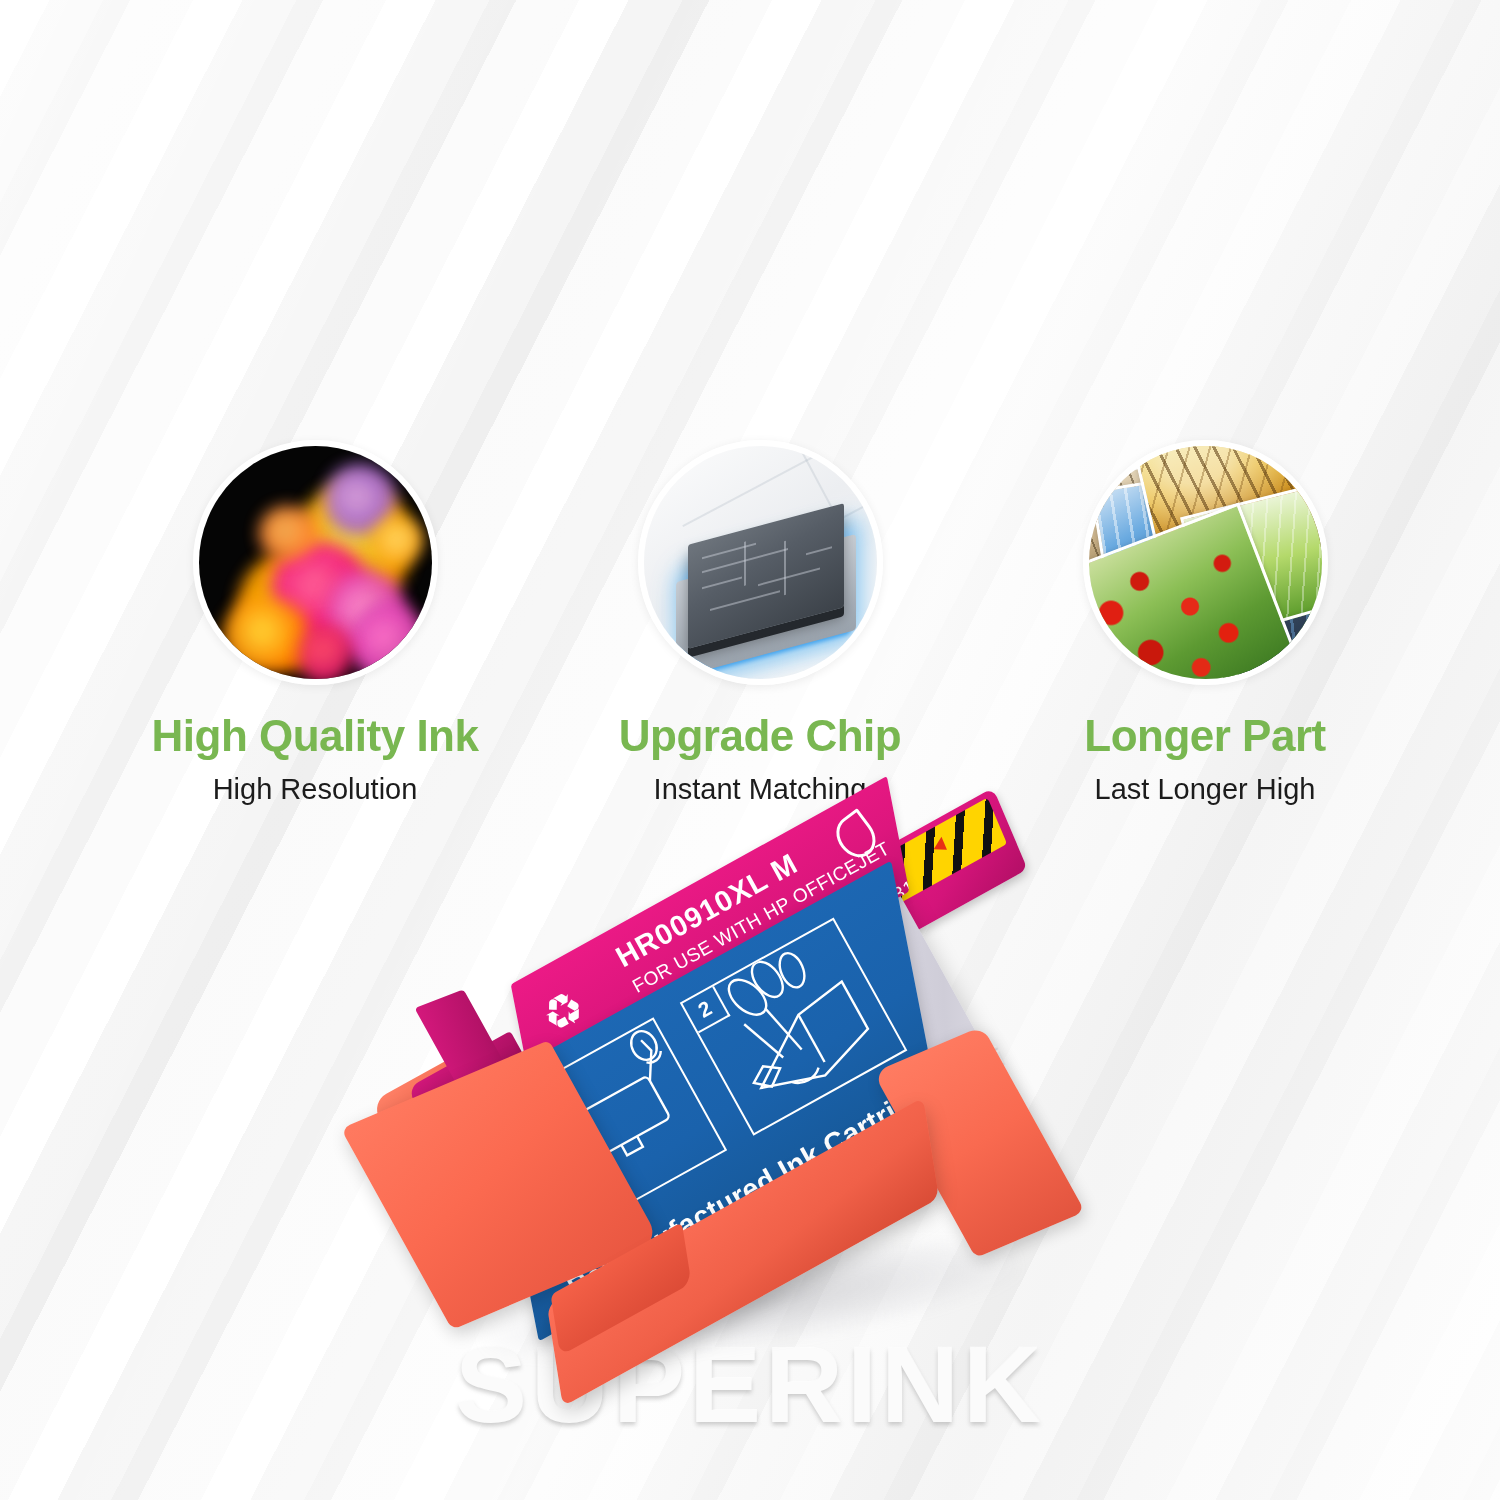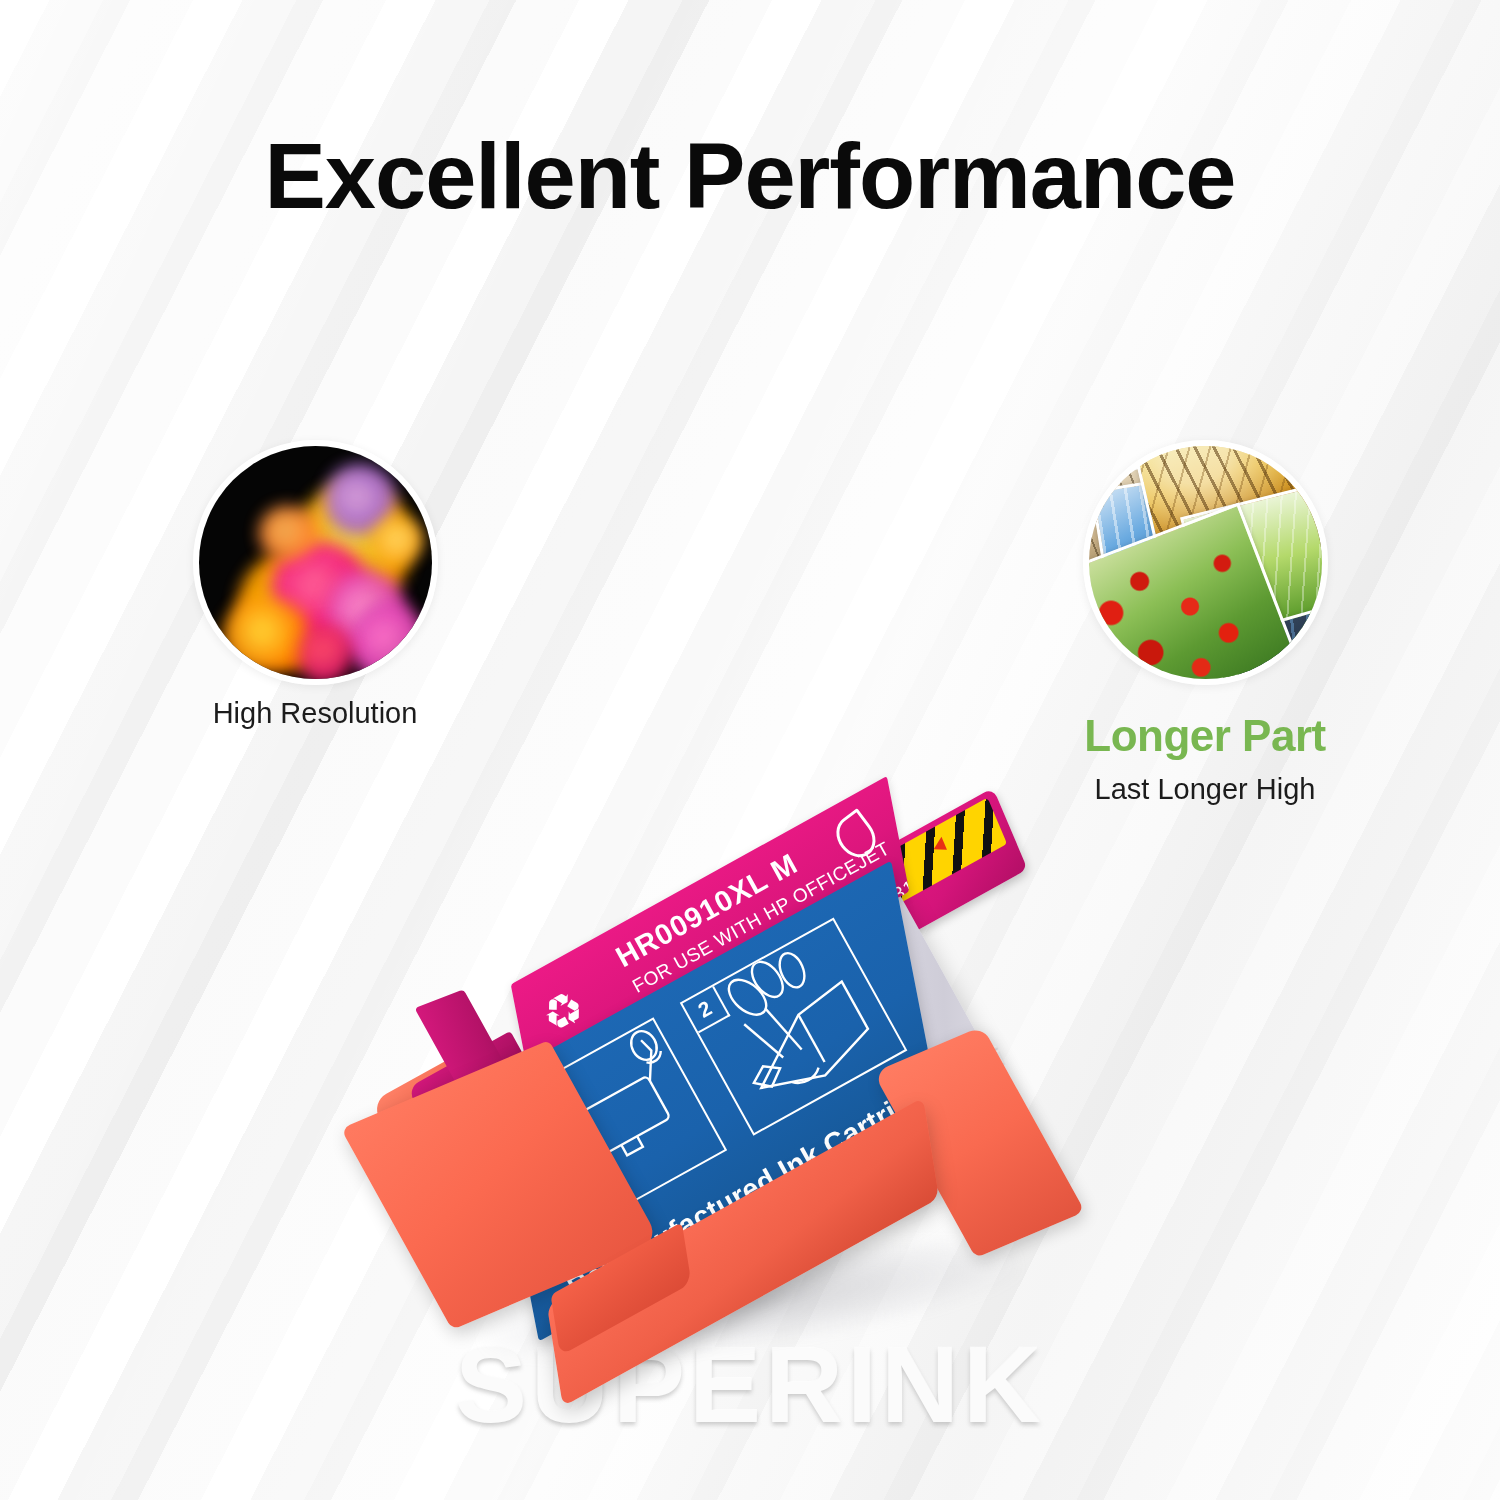--- a/index.html
+++ b/index.html
@@ -418,43 +418,66 @@
     transform: rotate(-8deg);
     filter: blur(6px);
   }
 </style>
 </head>
 <body>
 
 <div id="page">
 
   <div class="headings">
-    <h1 class="title">Excellent Performance</h1>
   </div>
 
   <div class="features">
 
     <div class="feature">
       <div class="circle">
         <div class="ink-art">
           <span class="ink1"></span>
             <span class="ink2"></span>
             <span class="ink3"></span>
           <span class="ink4"></span>
             <span class="ink5"></span>
             <span class="ink6"></span>
           <span class="ink7"></span>
             <span class="ink8"></span>
             <span class="ink9"></span>
           <span class="ink10"></span>
         </div>
       </div>
+      <div class="feat-title">High Quality Ink</div>
       <div class="feat-sub">High Resolution</div>
     </div>
 
+    <div class="feature">
+      <div class="circle">
+        <div class="chip-art">
+          <div class="chip-bg-l1"></div>
+            <div class="chip-bg-l2"></div>
+            <div class="chip-bg-l3"></div>
+          <div class="chip-glow"></div>
+          <div class="chip-tray"></div>
+          <div class="chip-body">
+            <i class="ct1"></i>
+              <i class="ct2"></i>
+              <i class="ct3"></i>
+              <i class="ct4"></i>
+            <i class="ct5"></i>
+              <i class="ct6"></i>
+              <i class="ct7"></i>
+              <i class="ct8"></i>
+          </div>
+        </div>
+      </div>
+      <div class="feat-title">Upgrade Chip</div>
+      <div class="feat-sub">Instant Matching</div>
+    </div>
 
     <div class="feature">
       <div class="circle">
         <div class="photo-art">
           <div class="ph ph-sepia"></div>
           <div class="ph ph-blue"></div>
           <div class="ph ph-autumn"></div>
           <div class="ph ph-green"></div>
           <div class="ph ph-dark"></div>
           <div class="ph ph-poppy"></div>

